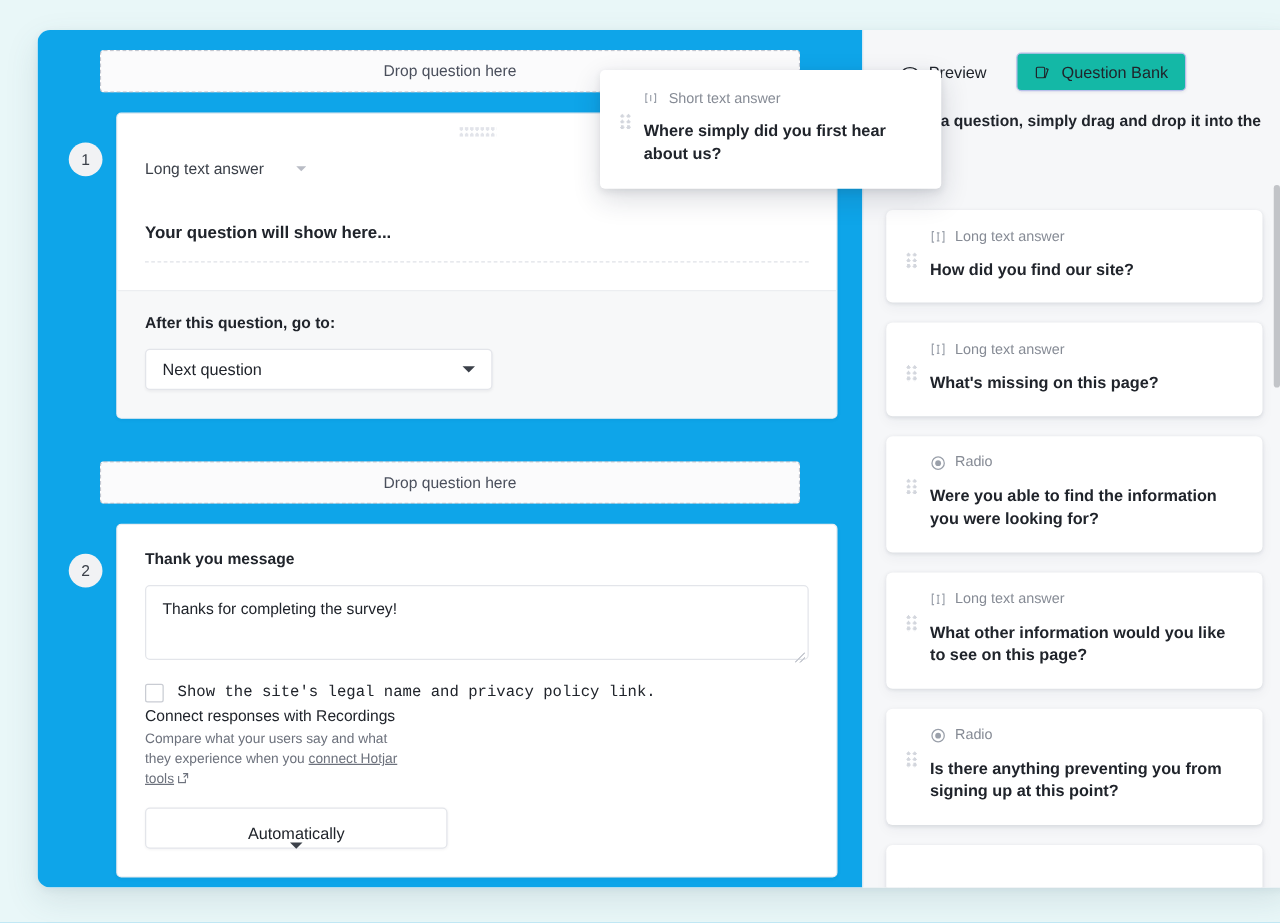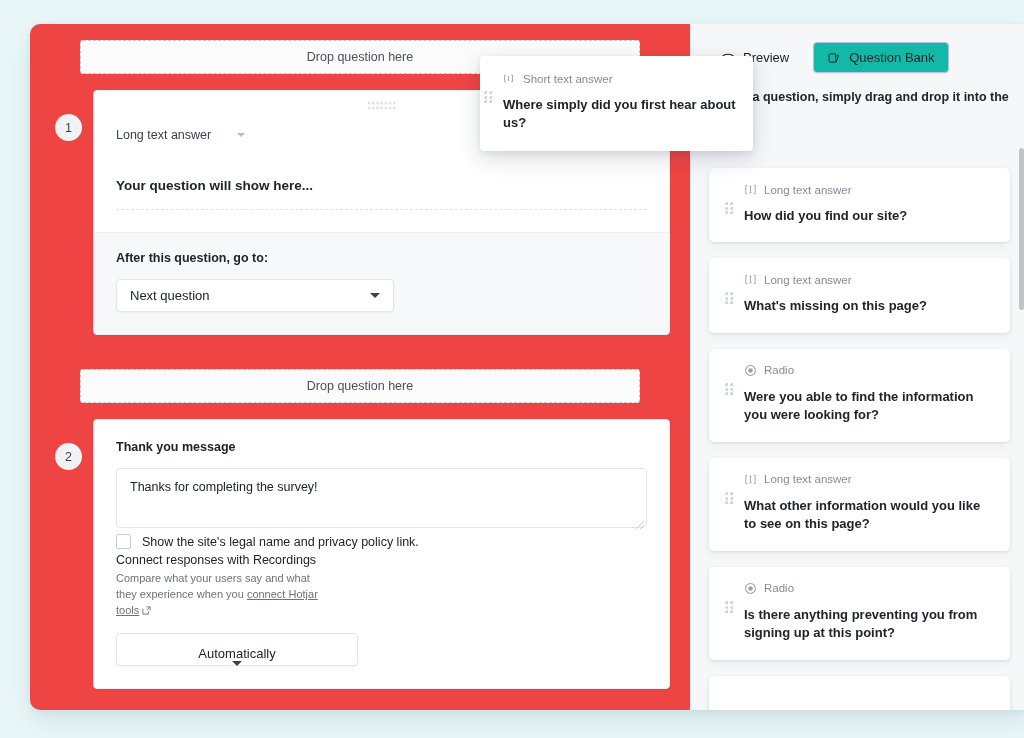--- a/index.html
+++ b/index.html
@@ -19,21 +19,21 @@
     border-radius: 10px 0 0 10px;
     box-shadow: 0 10px 26px rgba(60,90,110,.13), 0 2px 6px rgba(60,90,110,.07);
     overflow: hidden;
     display: flex;
   }
 
   
   .builder {
     position: relative;
     width: 660px; height: 100%;
-    background: #ef4444;
+    background: #0ea5e9;
     padding: 16px 20px 0 20px;
     overflow: hidden;
   }
 
   .dropzone {
     margin: 0 30px;
     height: 34px;
     border: 1px dashed #c3c7d0;
     border-radius: 3px;
     background: #fbfbfc;
@@ -120,21 +120,21 @@
     border: 1px solid #e3e5ea; border-radius: 4px;
     padding: 11px 13px; font-size: 12.5px; color: #20242b;
     font-family: "Liberation Sans", sans-serif;
     resize: none; background: #fff; position: relative;
   }
   .ta-wrap { position: relative; }
   .ta-grip { position: absolute; right: 3px; bottom: 3px; width: 8px; height: 8px;
     background: linear-gradient(135deg, transparent 45%, #c9ccd3 45%, #c9ccd3 55%, transparent 55%),
                 linear-gradient(135deg, transparent 70%, #c9ccd3 70%, #c9ccd3 80%, transparent 80%); }
 
-  .cb-row { display: flex; align-items: flex-end; gap: 11px; margin-top: 2px; }
+  .cb-row { display: flex; align-items: flex-start; gap: 11px; margin-top: 14px; font-family: Liberation Mono, monospace; }
   .cbox { width: 15px; height: 15px; border: 1px solid #c9ccd3; border-radius: 2px; background: #fff; cursor: pointer; flex:0 0 auto;}
   .cb-text { font-size: 12.5px; color: #20242b; }
 
   .conn-title { font-size: 12.5px; font-weight: normal; color: #20242b; margin-top: 4px; }
   .conn-sub { font-size: 11px; color: #6c717c; line-height: 1.45; margin-top: 4px; max-width: 215px; }
   .conn-sub a { color: #6c717c; text-decoration: underline; }
   .ext-ico { display:inline-block; width: 9px; height: 9px; position: relative; top: 1px; margin-left: 3px;}
 
   
   .bank {
@@ -174,21 +174,21 @@
   .bc-q { margin-top: 11px; font-size: 13px; font-weight: bold; color: #20242b; line-height: 1.42; }
 
   .bank-scrollbar { position: absolute; right: 6px; top: 124px; width: 5px; height: 162px; border-radius: 3px; background: #c2c4c8; }
 
   
   .drag-card {
     position: absolute; left: 480px; top: 56px;
     width: 273px; min-height: 88px;
     background: #fff; border-radius: 4px;
     box-shadow: 0 8px 22px rgba(30,40,60,.16), 0 2px 6px rgba(30,40,60,.09);
-    padding: 16px 16px 18px 4px; display: flex; gap: 10px;
+    padding: 16px 16px 18px 16px; display: flex; gap: 10px;
     z-index: 50;
     justify-content: center;
   }
 </style>
 </head>
 <body>
 
 <div class="page">
   <div class="modal">
 

